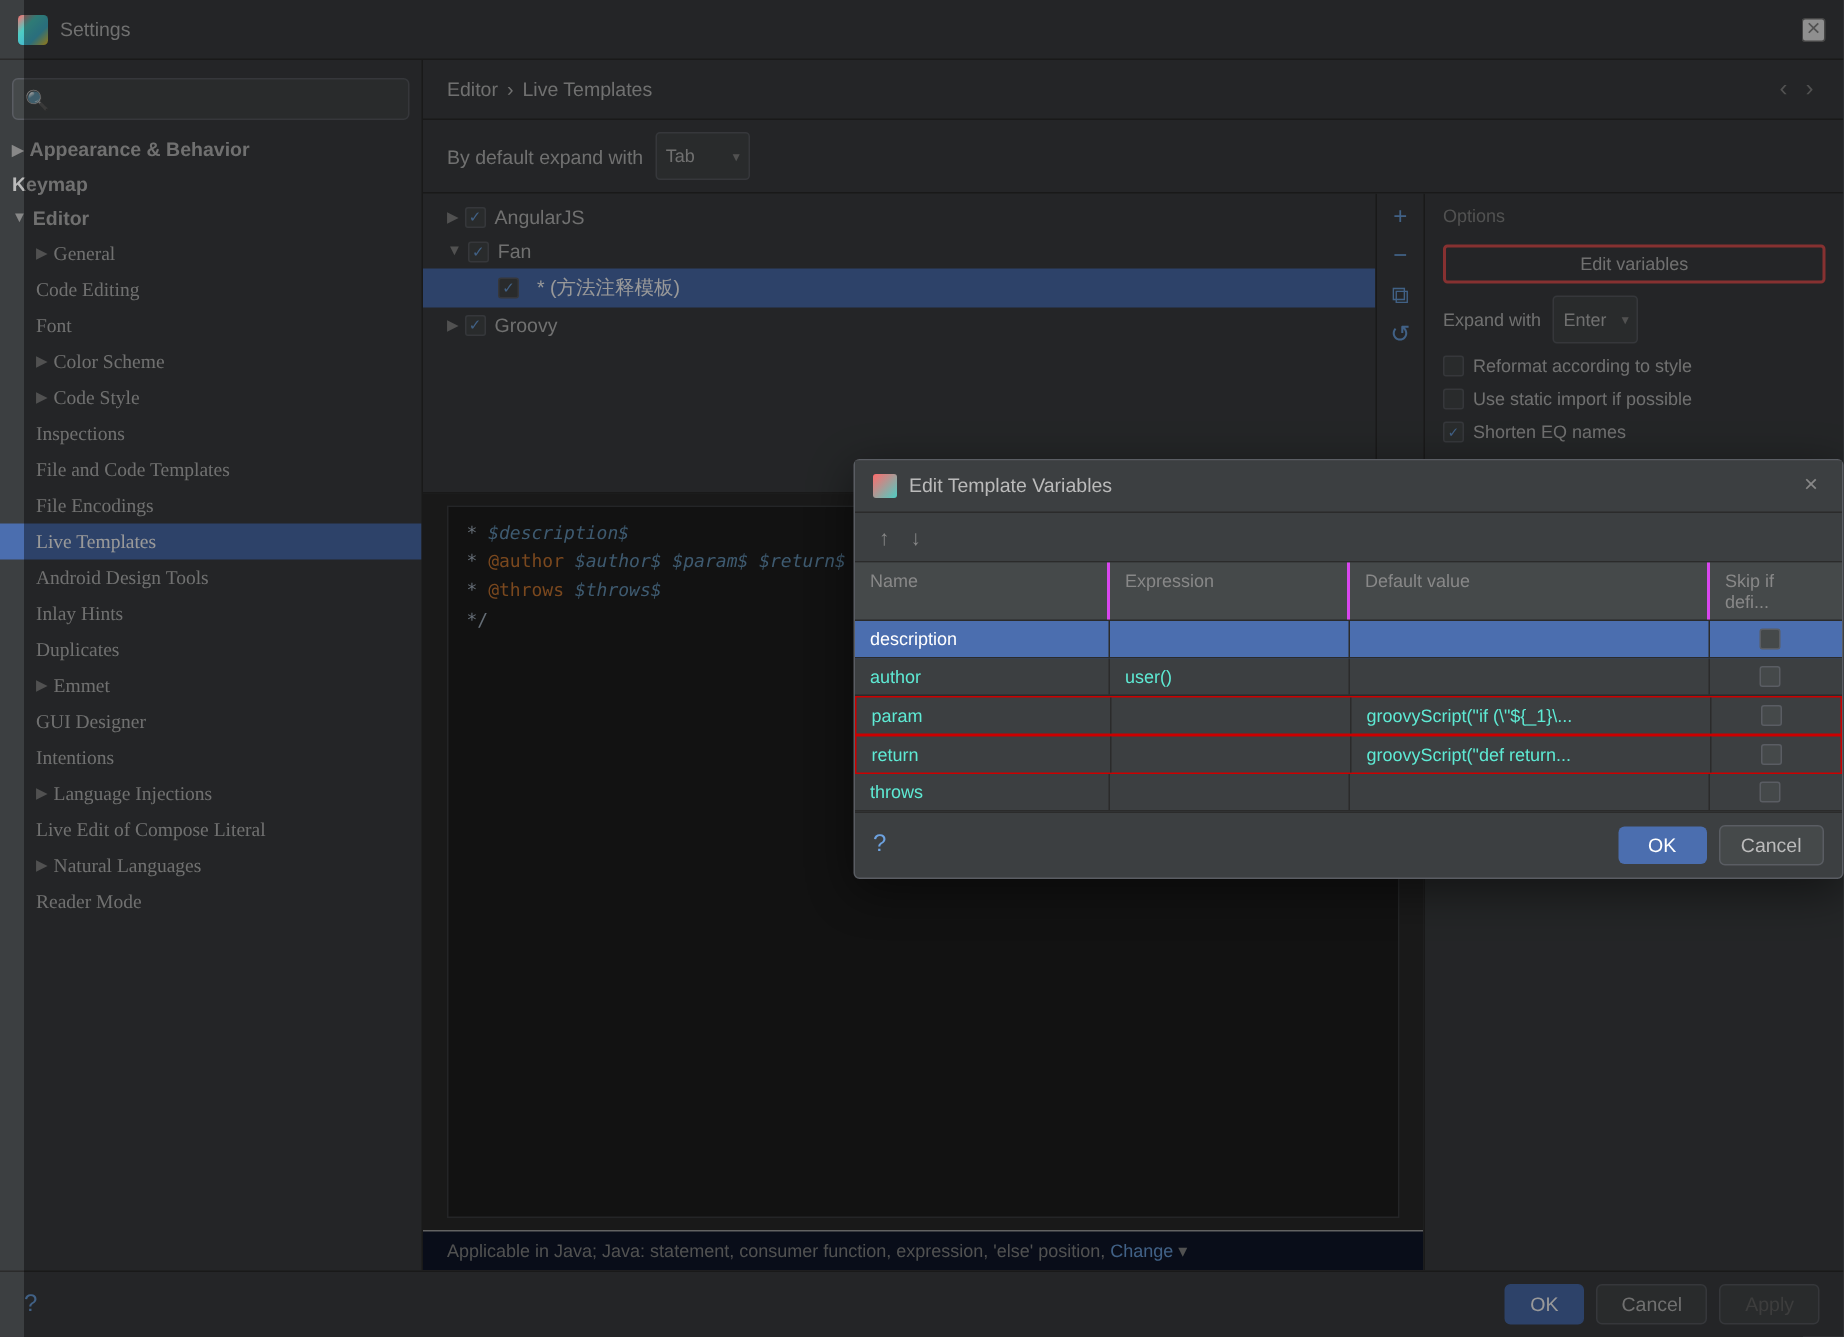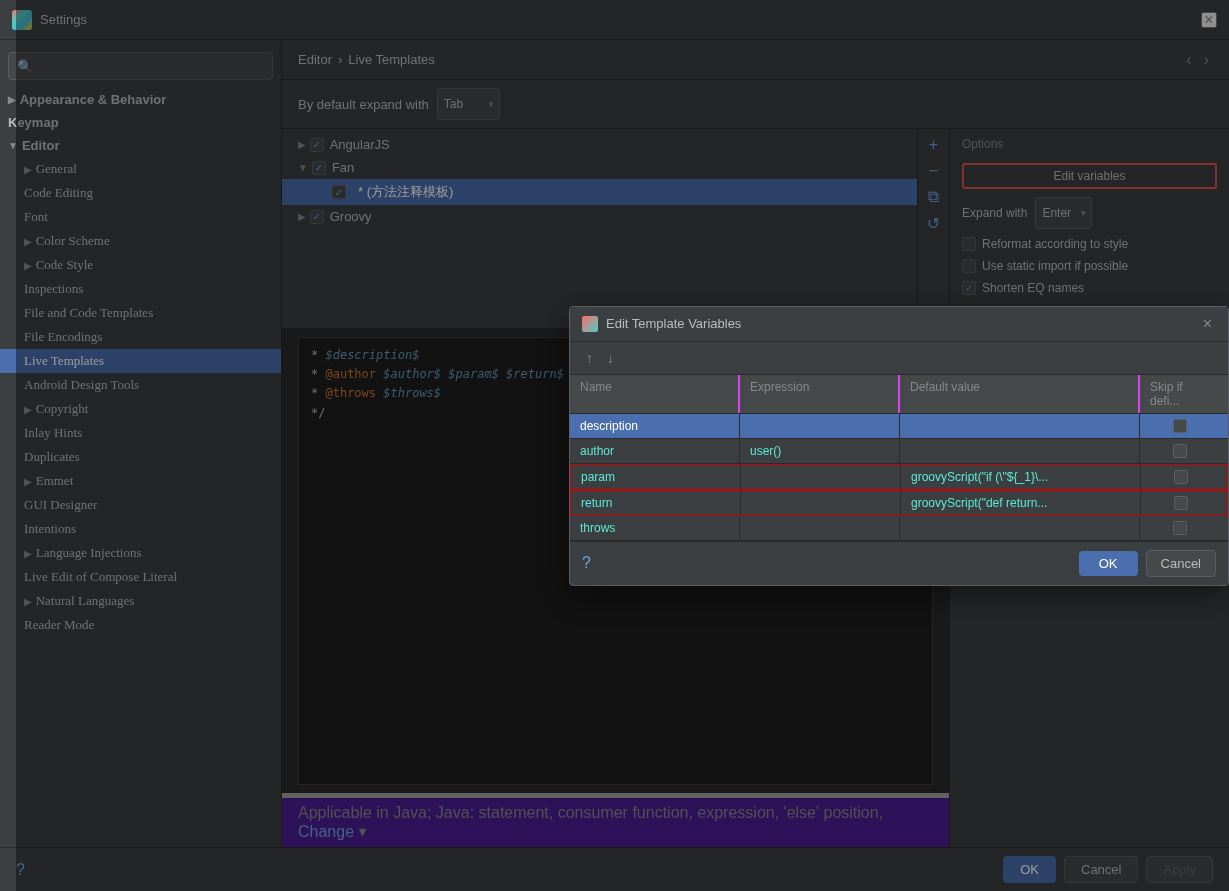--- a/index.html
+++ b/index.html
@@ -266,24 +266,24 @@
       font-size: 12px;
       padding: 8px 12px;
       border: 1px solid #3c3f41;
       flex: 1;
       overflow-y: auto;
       line-height: 1.6;
     }
 
     .applicable-line {
       padding: 6px 16px;
-      font-size: 16px;
+      font-size: 12px;
       color: #888;
-      background: #4c1d95;
-      border-top: 5px solid #a3a3a3;
+      background: #0f172a;
+      border-top: 1px solid #a3a3a3;
     }
     .applicable-line .change-link { color: #6da2e0; cursor: pointer; }
 
     
     .options-panel {
       width: 280px;
       flex-shrink: 0;
       border-left: 1px solid #2b2b2b;
       background: #3c3f41;
       padding: 8px 12px;
@@ -575,24 +575,20 @@
         <span>File and Code Templates</span>
       </div>
       <div class="sidebar-item level1">
         <span>File Encodings</span>
       </div>
       <div class="sidebar-item level1 active">
         <span>Live Templates</span>
       </div>
       <div class="sidebar-item level1">
         <span>Android Design Tools</span>
-      </div>
-      <div class="sidebar-item level1">
-        <span class="arrow closed"></span>
-        <span>Copyright</span>
       </div>
       <div class="sidebar-item level1">
         <span>Inlay Hints</span>
       </div>
       <div class="sidebar-item level1">
         <span>Duplicates</span>
       </div>
       <div class="sidebar-item level1">
         <span class="arrow closed"></span>
         <span>Emmet</span>

